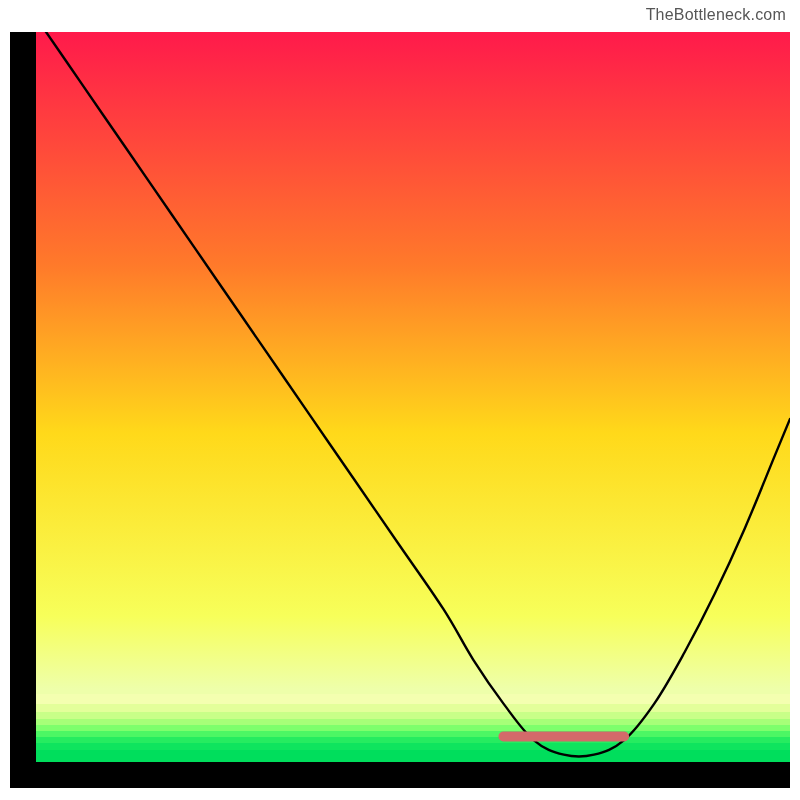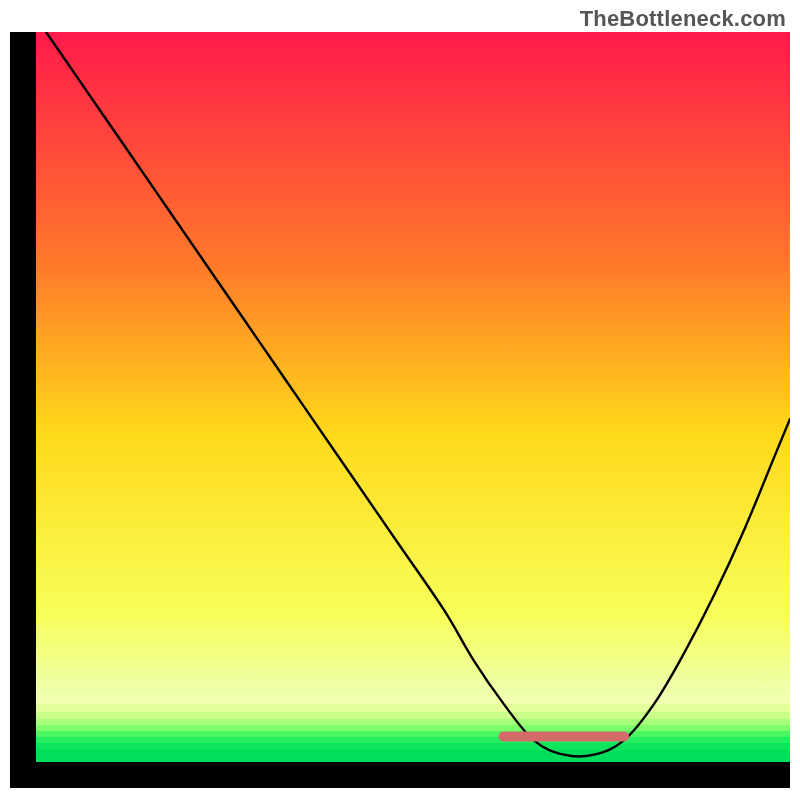--- a/index.html
+++ b/index.html
@@ -13,23 +13,23 @@
   }
   .container {
     position: relative;
     width: 800px;
     height: 800px;
   }
   .attribution {
     position: absolute;
     top: 6px;
     right: 14px;
-    font-size: 22px;
+    font-size: 16px;
     color: #565656;
-    font-weight: 700;
+    font-weight: 400;
     letter-spacing: 0.2px;
     z-index: 10;
   }
   .plot-frame {
     position: absolute;
     left: 10px;
     top: 32px;
     width: 780px;
     height: 756px;
     background: #000;

